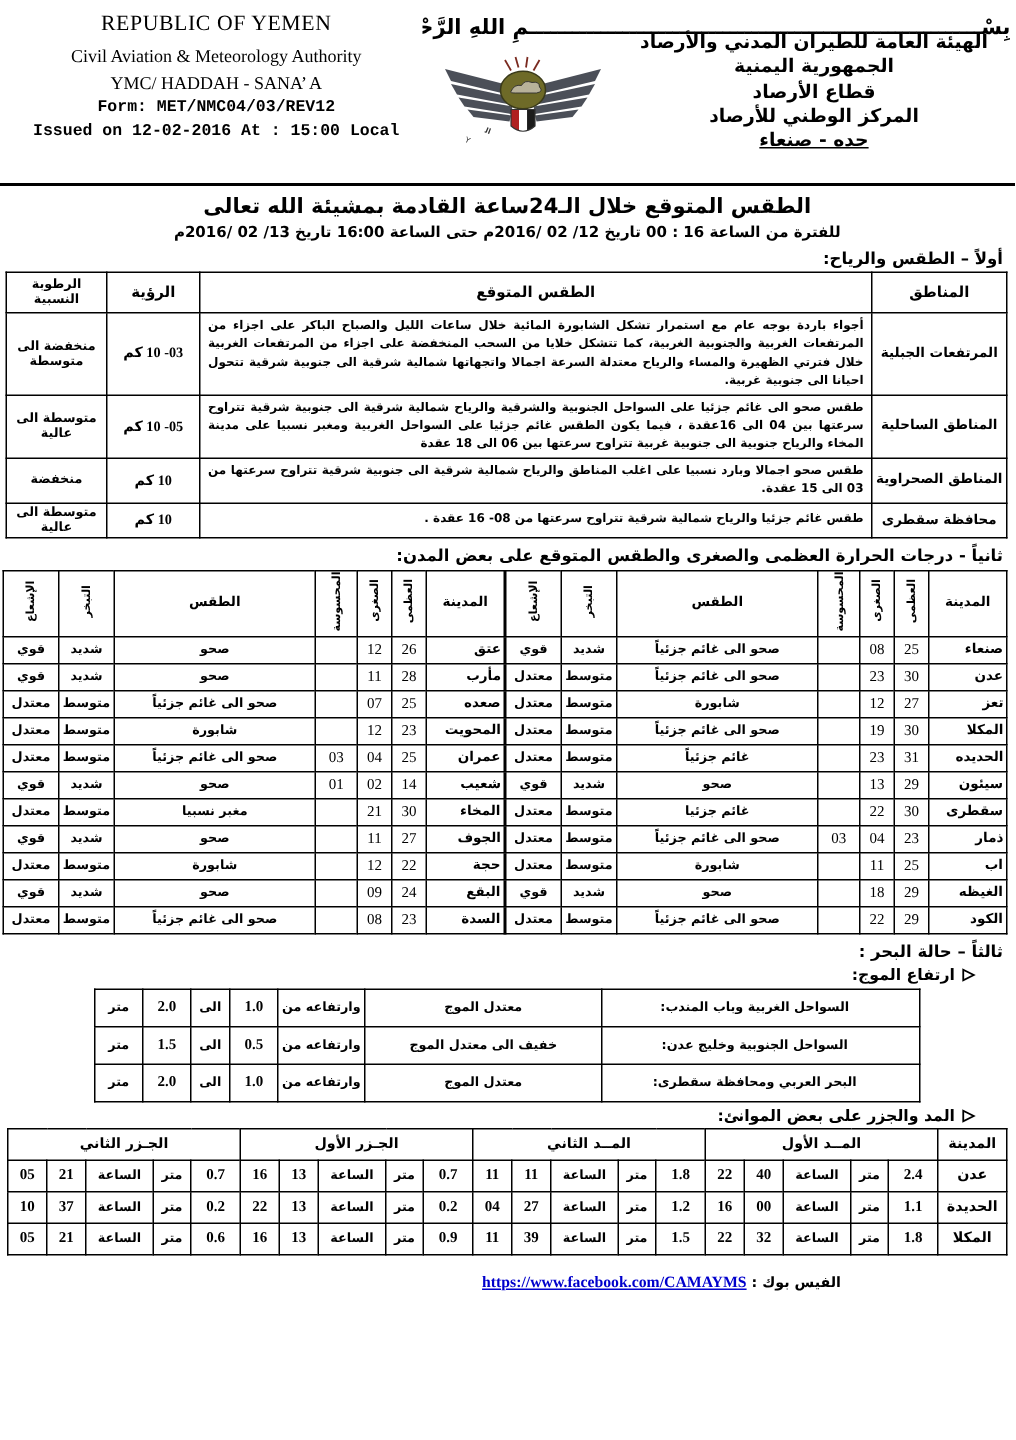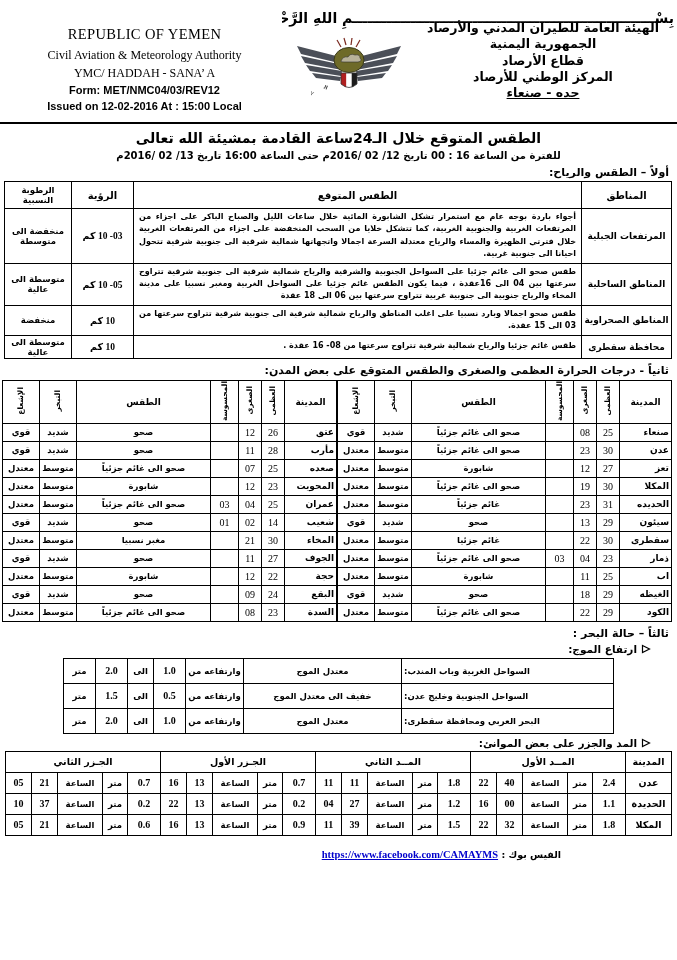--- a/index.html
+++ b/index.html
@@ -6,27 +6,27 @@
   .page{position:relative;width:677px;height:960px;background:#fff;color:#000;
         font-family:"DejaVu Sans",sans-serif;overflow:hidden;direction:rtl;}
   
   .bismillah{position:absolute;top:3px;left:282px;width:392px;height:30px;line-height:30px;
              font-size:14px;font-weight:bold;white-space:nowrap;overflow:hidden;text-align:right;}
   .hdr{display:flex;padding-top:6px;}
   .hdr-ar{width:268px;text-align:center;margin-top:14px;font-weight:bold;font-size:12.5px;line-height:1.3;}
   .hdr-ar .u{text-decoration:underline;}
   .issue-line{white-space:nowrap;font-size:10px;font-weight:bold;margin-top:12px;text-align:right;padding-right:6px;}
   .hdr-logo{width:120px;padding-top:26px;text-align:center;}
-  .hdr-en{width:289px;direction:ltr;text-align:center;margin-top:18px;
+  .hdr-en{width:289px;direction:ltr;text-align:center;margin-top:0;
           font-family:"Liberation Serif",serif;line-height:1.5;}
   .en1{font-size:14.5px;letter-spacing:.4px;}
   .en2{font-size:12px;}
   .en3{font-size:12.5px;}
   .en4{font-size:12px;}
-  .enf{font-family:Liberation Sans, sans-serif;font-weight:bold;font-size:11px;}
+  .enf{font-family:Liberation Mono, monospace;font-weight:bold;font-size:11px;}
   .rule{border-top:2px solid #000;margin:2px 0 0 0;}
   
   .title{text-align:center;font-size:14px;font-weight:bold;margin-top:6px;}
   .subtitle{text-align:center;font-size:10px;font-weight:bold;margin-top:4px;}
   .sec-heading{font-size:11px;font-weight:bold;margin:5px 8px 2px 0;}
   
   table{border-collapse:collapse;table-layout:fixed;}
   td,th{border:1px solid #000;padding:1px 2px;vertical-align:middle;text-align:center;overflow:hidden;}
   
   .t1{width:667px;margin:2px 5px 0 5px;font-weight:bold;}
@@ -40,21 +40,21 @@
   .t2{width:334px;}
   .t2 th{height:42px;font-size:9px;font-weight:bold;padding:0;}
   .t2 .rot span{display:inline-block;writing-mode:vertical-rl;transform:rotate(180deg);
                 font-size:7.5px;font-weight:bold;line-height:1;}
   .t2 td{height:15px;font-size:8.5px;font-weight:bold;white-space:nowrap;}
   .t2 .num,.t1 .num{font-family:"Liberation Serif","DejaVu Sans",serif;font-size:10px;font-weight:normal;}
   .t2 .cty{font-size:9px;padding-left:37px;}
   
   .t3{width:550px;margin:3px auto 2px auto;}
   .t3 td{height:22px;font-size:8.5px;font-weight:bold;}
-  .t3 .wa{text-align:left;padding-right:10px;}
+  .t3 .wa{text-align:center;padding-right:10px;}
   .t3 .num{font-family:"Liberation Serif","DejaVu Sans",serif;font-size:10px;}
   
   .t4{width:667px;margin:2px 5px 0 5px;}
   .t4 th{height:18px;font-size:9.5px;font-weight:bold;}
   .t4 td{height:18px;font-size:8.5px;font-weight:bold;}
   .t4 .num{font-family:"Liberation Serif","DejaVu Sans",serif;font-size:10px;}
   .t4 .prt{font-size:9.5px;}
   
   .bullet-line{font-size:10.5px;font-weight:bold;margin:3px 26px 0 0;display:flex;align-items:center;gap:4px;}
   .arrow-icon{display:inline-block;line-height:0;}

